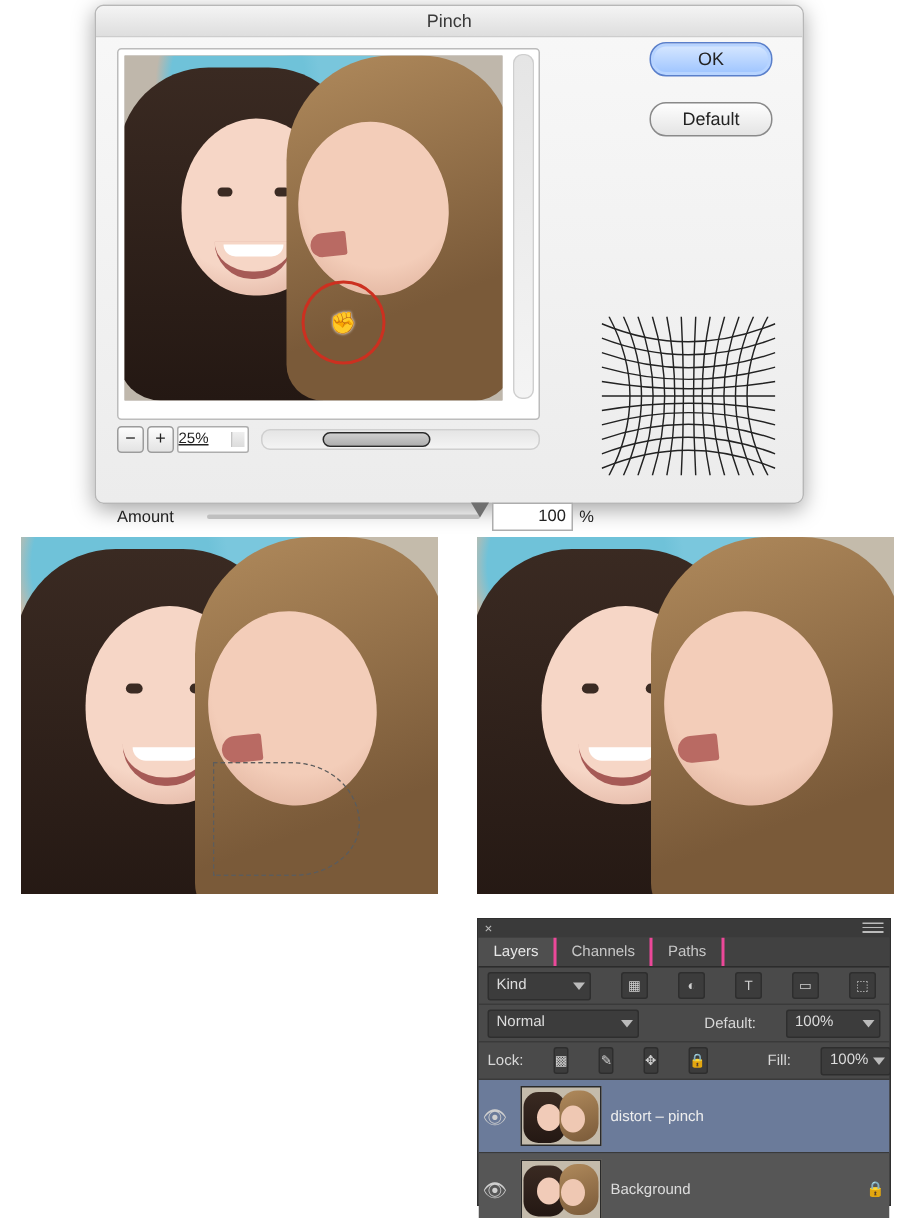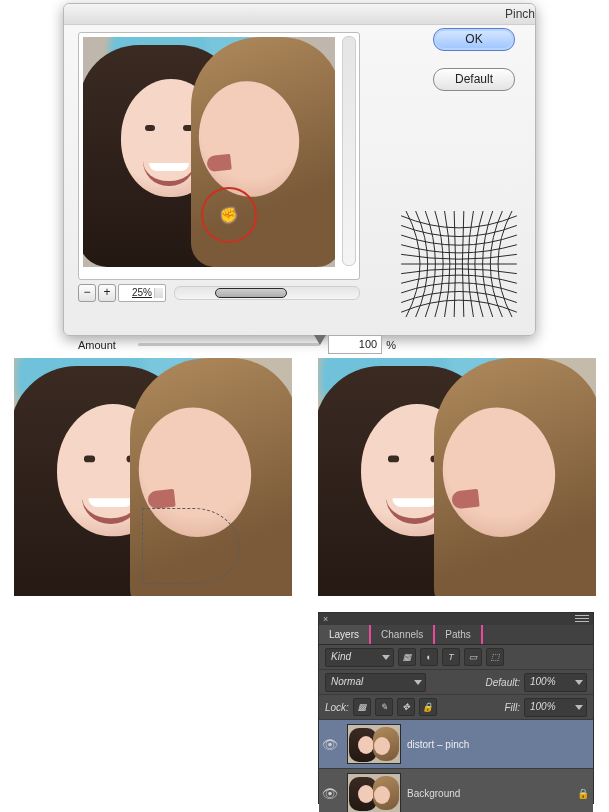--- a/index.html
+++ b/index.html
@@ -2,21 +2,21 @@
 <html><head>
 <meta charset="utf-8">
 <style>
   html,body{margin:0;padding:0;width:609px;height:812px;background:#fff;font-family:"Lucida Grande",Arial,sans-serif;font-size:11px;color:#222;}
   
   .dialog{position:absolute;left:63px;top:3px;width:471px;height:331px;
     border:1px solid #b7b7b7;border-radius:6px;
     background:linear-gradient(#f8f8f8,#ececec);
     box-shadow:0 4px 14px rgba(0,0,0,.35);}
   .titlebar{height:20px;border-bottom:1px solid #cdcdcd;border-radius:6px 6px 0 0;
-    background:linear-gradient(#f4f4f4,#dedede);text-align:right;line-height:20px;
+    background:linear-gradient(#f4f4f4,#dedede);text-align:center;line-height:20px;
     font-size:12px;color:#3a3a3a;}
   
   .preview-wrap{position:absolute;left:14px;top:28px;width:282px;height:248px;
     border:1px solid #bcbcbc;border-radius:3px;background:#fff;padding:4px;box-sizing:border-box;}
   .preview{position:relative;width:252px;height:230px;background:#a9a39a;overflow:hidden;}
   .preview .sky{position:absolute;inset:0;
     background:
       radial-gradient(ellipse at 30% 8%, #6fc2d9 0 18%, transparent 22%),
       radial-gradient(ellipse at 55% 5%, #79c6dc 0 14%, transparent 18%),
       #bfb7ab;}
@@ -36,21 +36,21 @@
     background:radial-gradient(circle at 55% 40%,#f3cdb9 0 58%,#e4b8a3 82%);transform:rotate(-8deg);}
   .woman .lips{position:absolute;right:110px;top:118px;width:24px;height:16px;background:#b96a63;border-radius:10px 2px 2px 10px;transform:rotate(-6deg);}
   .neck-area{position:absolute;right:78px;top:150px;width:56px;height:56px;}
   .red-circle{position:absolute;inset:0;border:2px solid #cc3020;border-radius:50%;}
   .hand-cursor{position:absolute;left:50%;top:50%;transform:translate(-50%,-50%);font-size:14px;filter:drop-shadow(0 0 1px #fff);}
   .vscroll{position:absolute;right:3px;top:3px;width:12px;height:228px;border-radius:6px;
     background:linear-gradient(#e5e5e5,#f4f4f4);border:1px solid #cfcfcf;}
   .zoom-bar{position:absolute;left:14px;top:280px;width:282px;height:18px;display:flex;align-items:center;}
   .zbtn{width:16px;height:16px;border:1px solid #9c9c9c;border-radius:3px;background:linear-gradient(#fdfdfd,#e3e3e3);
     text-align:center;line-height:14px;font-size:12px;margin-right:2px;}
-  .zoom-field{width:46px;height:16px;border:1px solid #adadad;border-radius:2px;background:#fff;text-align:center;line-height:16px;font-size:10px;position:relative;text-decoration:underline;}
+  .zoom-field{width:46px;height:16px;border:1px solid #adadad;border-radius:2px;background:#fff;text-align:left;line-height:16px;font-size:10px;position:relative;text-decoration:underline;}
   .zoom-field:after{content:"";position:absolute;right:2px;top:3px;width:8px;height:10px;
     background:linear-gradient(#efefef,#dcdcdc);border-left:1px solid #c5c5c5;}
   .hscroll{flex:1;height:12px;margin-left:8px;border-radius:6px;border:1px solid #cfcfcf;
     background:linear-gradient(#e5e5e5,#f4f4f4);position:relative;}
   .hscroll .thumb{position:absolute;left:34px;top:1px;width:70px;height:8px;border-radius:5px;
     background:linear-gradient(#cfcfcf,#aeaeae);}
   .amount-row{position:absolute;left:14px;top:304px;width:318px;display:flex;align-items:center;margin-top:27px;}
   .amount-row .lbl{width:52px;}
   .amount-row .track{flex:1;height:3px;background:#bfbfbf;border-radius:2px;margin:0 8px;position:relative;}
   .amount-row .track .knob{position:absolute;right:-6px;top:-8px;width:0;height:0;
@@ -77,21 +77,21 @@
   
   .panel{position:absolute;left:318px;top:612px;width:274px;height:190px;background:#4a4a4a;color:#d8d8d8;
     border:1px solid #2f2f2f;font-size:10px;}
   .panel .topbar{height:12px;background:#3a3a3a;position:relative;}
   .panel .topbar .x{position:absolute;left:4px;top:1px;font-size:9px;color:#bbb;}
   .panel .topbar .menu{position:absolute;right:4px;top:2px;width:14px;height:8px;}
   .panel .topbar .menu:before{content:"";position:absolute;inset:0;background:repeating-linear-gradient(#bbb 0 1px,transparent 1px 3px);}
   .tabs{display:flex;background:#414141;border-bottom:1px solid #2c2c2c;}
   .tab{padding:4px 10px;border-right:2px solid #ec4899;color:#c7c7c7;}
   .tab.active{background:#4f4f4f;color:#e8e8e8;}
-  .row{display:flex;align-items:center;height:24px;padding:0 6px;gap:4px;border-bottom:1px solid #3a3a3a;font-style:italic;}
+  .row{display:flex;align-items:center;height:24px;padding:0 6px;gap:20px;border-bottom:1px solid #3a3a3a;}
   .dd{height:17px;border:1px solid #2e2e2e;background:#3c3c3c;color:#ddd;border-radius:2px;padding:0 14px 0 5px;line-height:16px;position:relative;}
   .dd:after{content:"";position:absolute;right:3px;top:6px;border-left:4px solid transparent;border-right:4px solid transparent;border-top:5px solid #bbb;}
   .kind-icon{width:16px;height:16px;border:1px solid #2e2e2e;background:#3c3c3c;border-radius:2px;display:flex;align-items:center;justify-content:center;font-size:9px;color:#cfcfcf;}
   .layers{height:100px;overflow:hidden;}
   .layer{display:flex;align-items:center;height:48px;border-bottom:1px solid #3a3a3a;background:#565656;}
   .layer.sel{background:#6b7b9a;}
   .eye{width:22px;text-align:center;color:#cfcfcf;font-size:13px;}
   .thumb{width:52px;height:38px;margin:0 6px;border:1px solid #2a2a2a;background:#c4bbab;position:relative;overflow:hidden;}
   .thumb .mini-g{position:absolute;left:1px;top:3px;width:28px;height:34px;border-radius:10px;background:linear-gradient(#3a2a22,#241813);}
   .thumb .mini-f{position:absolute;left:10px;top:11px;width:16px;height:18px;border-radius:50%;background:#f1cbb8;}

